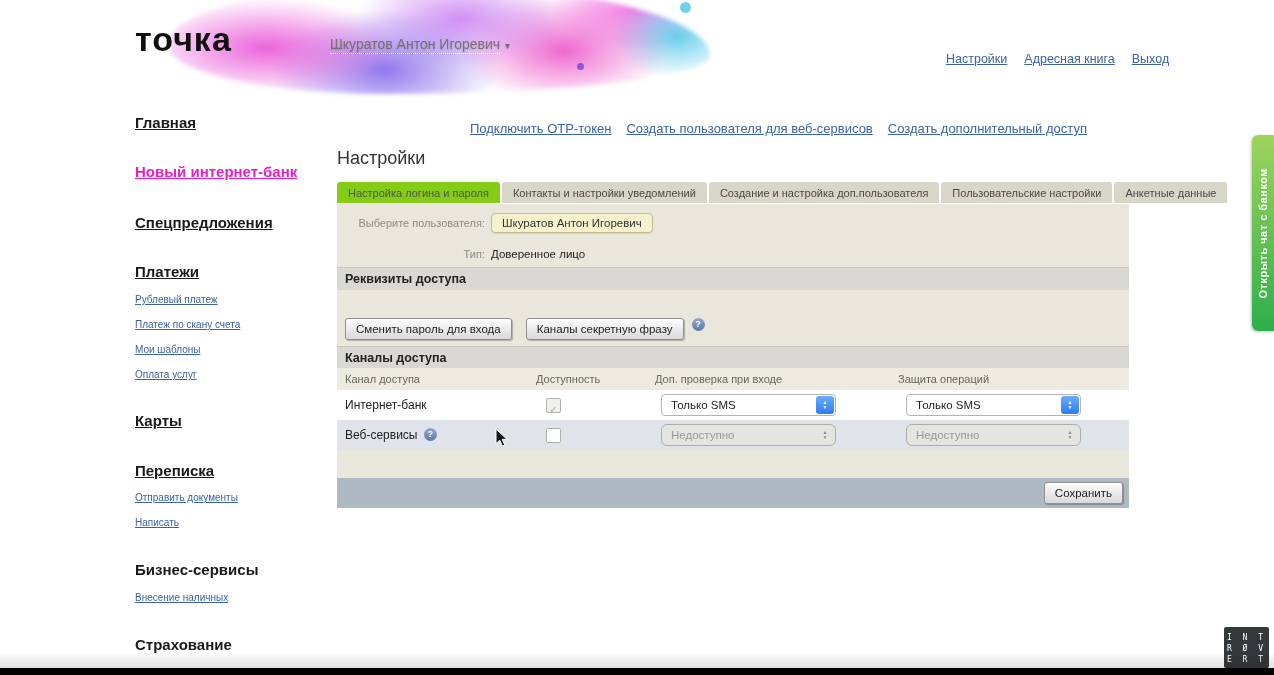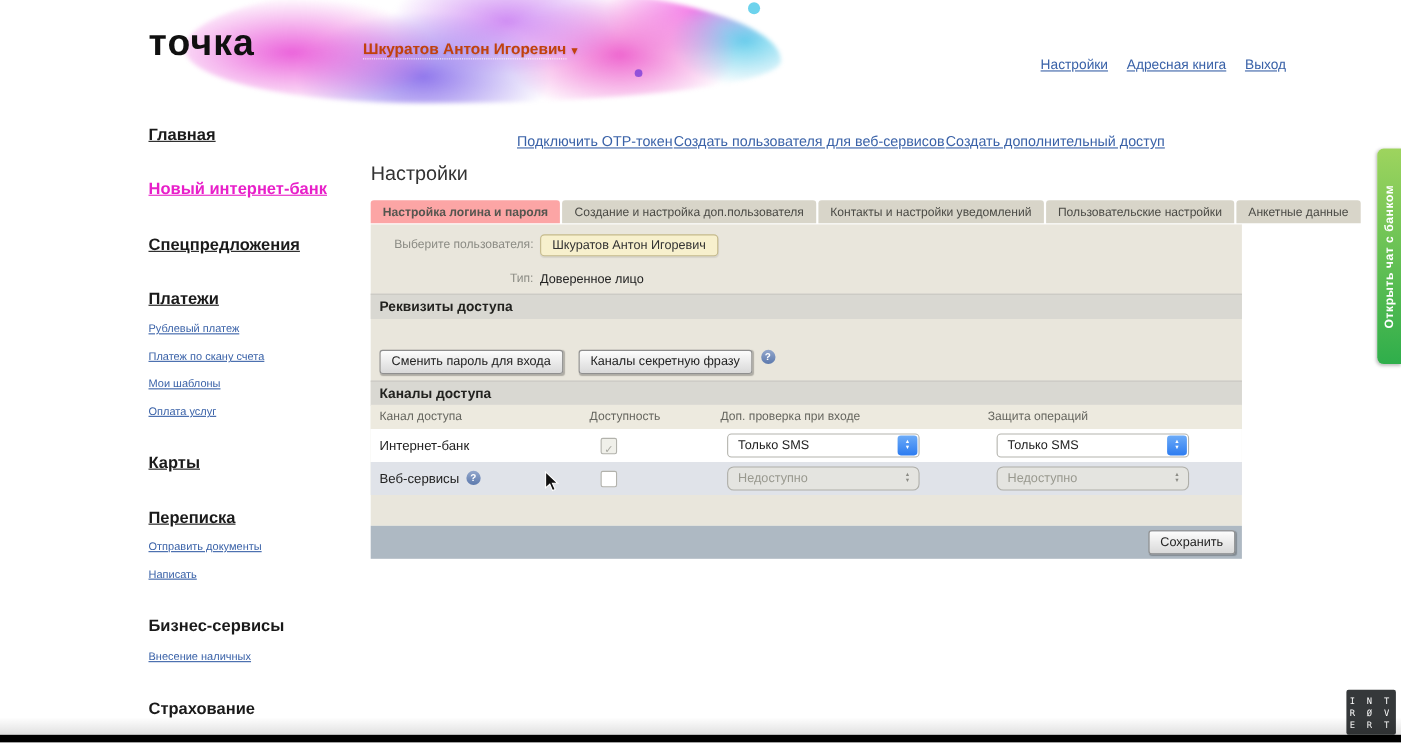--- a/index.html
+++ b/index.html
@@ -12,42 +12,42 @@
       radial-gradient(ellipse 190px 72px at 18% 58%, rgba(232,78,214,.88), rgba(232,78,214,0) 70%),
       radial-gradient(ellipse 165px 85px at 40% 78%, rgba(120,90,232,.82), rgba(120,90,232,0) 70%),
       radial-gradient(ellipse 150px 70px at 54% 32%, rgba(197,116,241,.82), rgba(197,116,241,0) 70%),
       radial-gradient(ellipse 150px 78px at 73% 60%, rgba(236,82,201,.88), rgba(236,82,201,0) 70%),
       radial-gradient(ellipse 95px 58px at 94% 48%, rgba(73,198,232,.82), rgba(73,198,232,0) 72%),
       radial-gradient(ellipse 120px 62px at 86% 22%, rgba(240,85,225,.78), rgba(240,85,225,0) 70%);
     border-radius:45% 55% 60% 40% / 55% 65% 35% 45%;filter:blur(2px);}
   .splash-dot1{position:absolute;left:577px;top:63px;width:7px;height:7px;border-radius:50%;background:#7a3fd8;opacity:.8;}
   .splash-dot2{position:absolute;left:680px;top:2px;width:11px;height:11px;border-radius:50%;background:#49c8e8;opacity:.8;}
   .logo{position:absolute;left:135px;top:20px;font-size:34px;font-weight:800;letter-spacing:1px;color:#101010;}
-  .user-menu{position:absolute;left:330px;top:36px;color:#c2410c;font-weight:bold;font-size:14px;cursor:pointer;
+  .user-menu{position:absolute;left:330px;top:36px;color:#737373;font-weight:normal;font-size:14px;cursor:pointer;
     text-shadow:0 1px 2px rgba(0,0,0,.15);}
   .user-menu .uname{border-bottom:1px dotted rgba(255,255,255,.85);padding-bottom:1px;}
   .user-menu .caret{font-size:10px;margin-left:5px;}
   .top-nav{position:absolute;left:946px;top:52px;display:flex;gap:17px;font-size:12.5px;}
   .top-nav a{color:#3a62a8;text-decoration:underline;cursor:pointer;white-space:nowrap;}
 
   
   .snav{position:absolute;left:135px;white-space:nowrap;cursor:pointer;}
   .snav.h{font-size:15px;font-weight:bold;color:#1a1a1a;text-decoration:underline;}
   .snav.h.nolink{text-decoration:none;cursor:default;}
   .snav.h.accent{color:#e81fc9;}
   .snav.s{font-size:10px;color:#3a62a8;text-decoration:underline;}
 
   
-  .action-links{position:absolute;left:470px;top:121px;display:flex;gap:1px;font-size:13px;}
+  .action-links{position:absolute;left:470px;top:121px;display:flex;gap:15px;font-size:13px;}
   .action-links a{color:#3a62a8;text-decoration:underline;cursor:pointer;white-space:nowrap;}
   .page-title{position:absolute;left:337px;top:148px;font-size:18px;color:#333;}
 
   .tabs{position:absolute;left:337px;top:182px;display:flex;gap:2px;}
   .tab{background:#d8d5c9;color:#4a4a45;font-size:11px;padding:5px 11px 4px;border-radius:3px 3px 0 0;cursor:pointer;white-space:nowrap;}
-  .tab.active{background:#fca5a5;color:#55554f;font-weight:bold;}
+  .tab.active{background:#84cc16;color:#55554f;}
 
   .panel{position:absolute;left:337px;top:204px;width:792px;height:274px;background:#e9e6dc;}
   .flabel{display:inline-block;width:148px;text-align:right;font-size:11px;color:#8b8b84;vertical-align:middle;}
   .row-user{position:absolute;left:0;top:9px;}
   .user-btn{display:inline-block;margin-left:6px;background:#f7f0cd;border:1px solid #c5ba8c;border-radius:4px;
     padding:3px 10px;font-size:11.5px;color:#333;cursor:pointer;box-shadow:0 1px 1px rgba(0,0,0,.08);}
   .row-type{position:absolute;left:0;top:40px;}
   .type-val{font-size:11.5px;color:#222;margin-left:6px;}
 
   .secbar{position:absolute;left:0;width:100%;height:22px;background:#d9d8d2;border-top:1px solid #c9c8c2;}
@@ -141,22 +141,22 @@
 
   <div class="action-links">
     <a>Подключить OTP-токен</a>
     <a>Создать пользователя для веб-сервисов</a>
     <a>Создать дополнительный доступ</a>
   </div>
 
   <div class="page-title">Настройки</div>
   <div class="tabs">
     <div class="tab active">Настройка логина и пароля</div>
+    <div class="tab">Контакты и настройки уведомлений</div>
     <div class="tab">Создание и настройка доп.пользователя</div>
-    <div class="tab">Контакты и настройки уведомлений</div>
     <div class="tab">Пользовательские настройки</div>
     <div class="tab">Анкетные данные</div>
   </div>
 
   <div class="panel">
 
     <div class="row-user">
       <span class="flabel">Выберите пользователя:</span><span class="user-btn">Шкуратов Антон Игоревич</span>
     </div>
     <div class="row-type">

